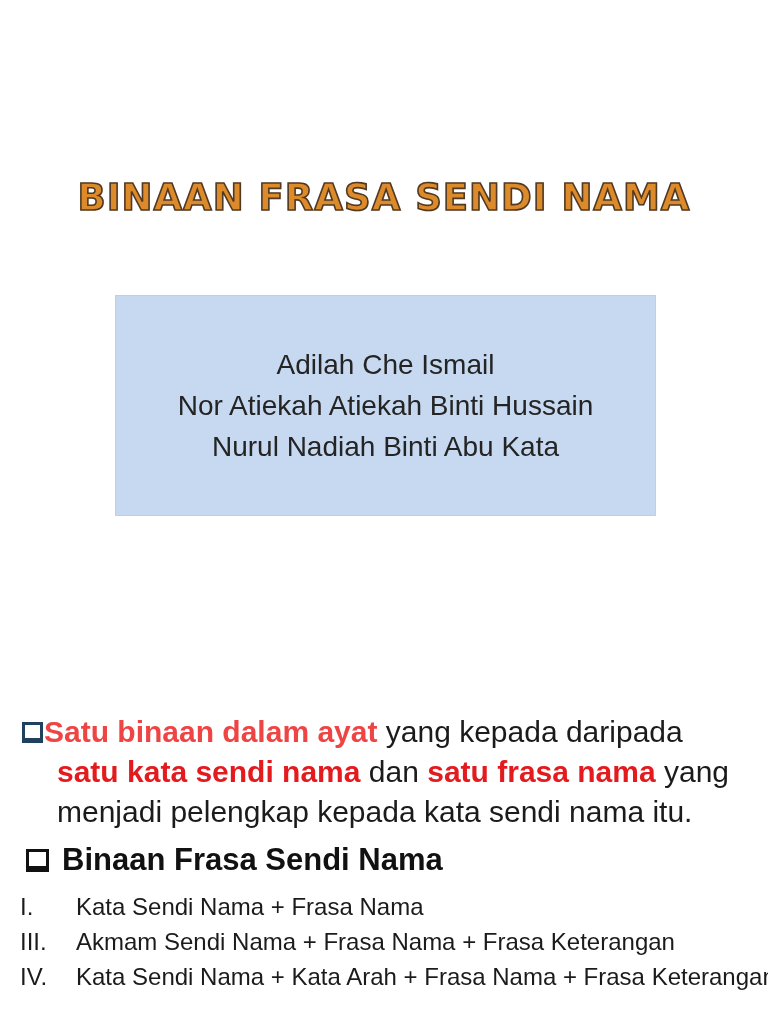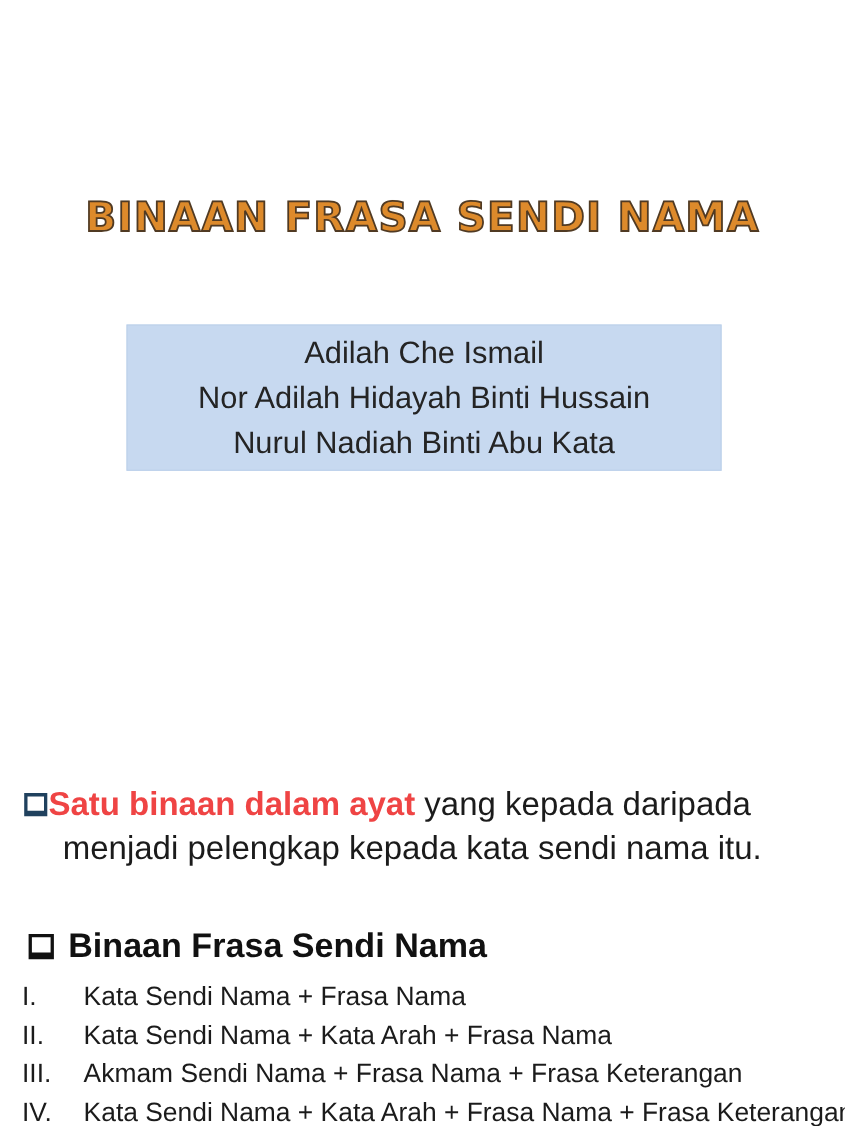--- a/index.html
+++ b/index.html
@@ -23,21 +23,21 @@
     letter-spacing: 1px;
     color: #DD8A2B;
     -webkit-text-stroke: 1.6px #503A23;
     text-shadow: 0 0 1px #503A23;
     white-space: nowrap;
   }
 
   
   .names-box {
     position: absolute; left: 115px; top: 295px;
-    width: 541px; height: 133px;
+    width: 541px; height: 221px;
     background: #C7D9F0;
     border: 1px solid #BCD0EA;
     box-sizing: border-box;
     display: flex; flex-direction: column;
     justify-content: center; align-items: center;
     gap: 12px;
   }
   .name {
     font-size: 28px; line-height: 29px;
     color: #242424; white-space: nowrap;
@@ -86,44 +86,41 @@
   .numeral { width: 56px; flex: 0 0 56px; }
 </style>
 </head>
 <body>
 
 <div class="slide slide1">
   <h1 class="title">BINAAN FRASA SENDI NAMA</h1>
 
   <div class="names-box">
     <div class="name">Adilah Che Ismail</div>
-    <div class="name">Nor Adilah Hidayah Binti Hussain</div>
+    <div class="name">Nor Atiekah Atiekah Binti Hussain</div>
     <div class="name">Nurul Nadiah Binti Abu Kata</div>
   </div>
 </div>
 
 <div class="slide slide2">
   
 </div>
 
 <div class="para">
   <div class="pline"><span class="sq"></span><span class="blue-bold">Satu binaan dalam ayat</span><span> yang kepada daripada</span></div>
+  <div class="pline indent"><span class="red-bold">satu kata sendi nama</span><span> dan </span><span class="red-bold">satu frasa nama</span><span> yang</span></div>
   <div class="pline indent">menjadi pelengkap kepada kata sendi nama itu.</div>
 </div>
 
 <div class="subheading"><span class="sq black"></span><span>Binaan Frasa Sendi Nama</span></div>
 
 <div class="list">
   <div class="row">
     <span class="numeral">I.</span>
     <span class="item-text">Kata Sendi Nama + Frasa Nama</span>
-  </div>
-  <div class="row">
-    <span class="numeral">II.</span>
-    <span class="item-text">Kata Sendi Nama + Kata Arah + Frasa Nama</span>
   </div>
   <div class="row">
     <span class="numeral">III.</span>
     <span class="item-text">Akmam Sendi Nama + Frasa Nama + Frasa Keterangan</span>
   </div>
   <div class="row">
     <span class="numeral">IV.</span>
     <span class="item-text">Kata Sendi Nama + Kata Arah + Frasa Nama + Frasa Keterangan.</span>
   </div>
 </div>

